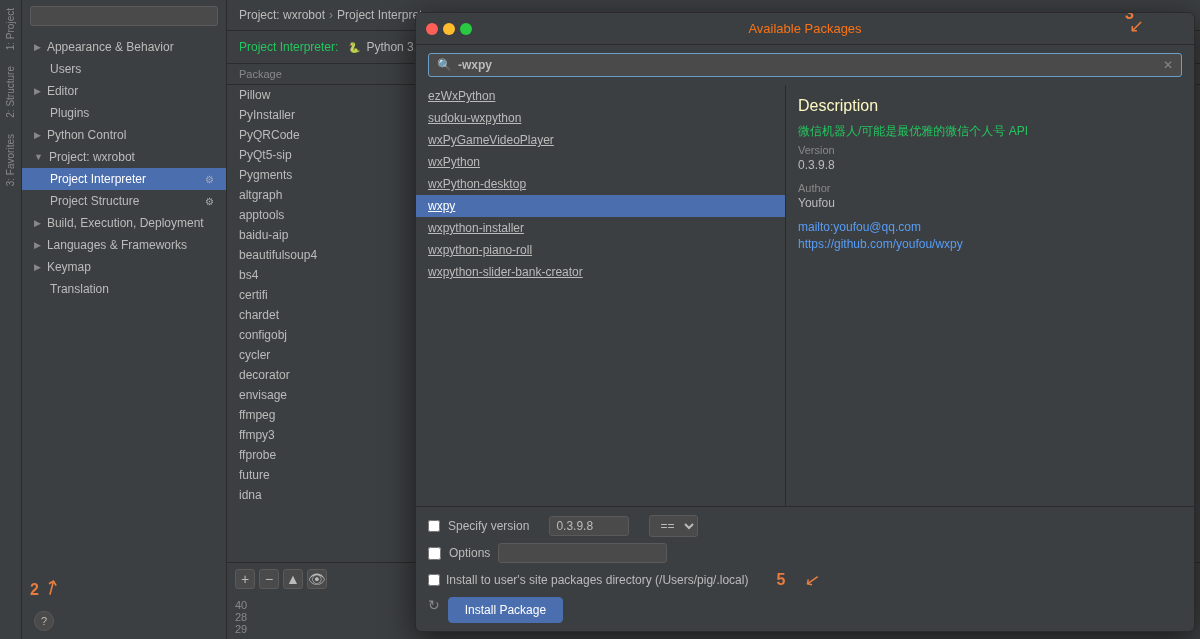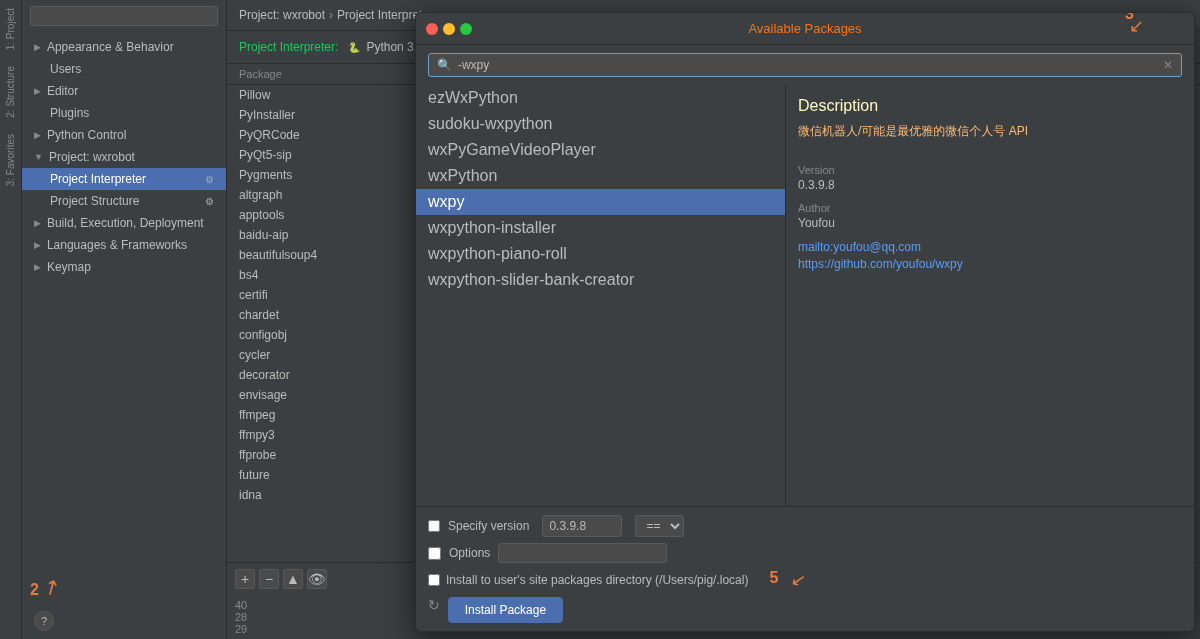--- a/index.html
+++ b/index.html
@@ -243,20 +243,21 @@
       gap: 6px;
     }
 
     .dialog-search-inner input {
       flex: 1;
       background: transparent;
       border: none;
       color: #bbbbbb;
       font-size: 12px;
       outline: none;
+      font-weight: bold;
     }
 
     .search-icon-text {
       color: #888;
       font-size: 12px;
     }
 
     
     .dialog-body {
       flex: 1;
@@ -267,21 +268,22 @@
     
     .pkg-list {
       width: 370px;
       overflow-y: auto;
       border-right: 1px solid #2b2b2b;
     }
 
     .pkg-list-item {
       padding: 4px 12px;
       cursor: pointer;
-      font-size: 16px;
+      font-size: 12px;
+      text-decoration: underline;
     }
 
     .pkg-list-item.selected {
       background: #4b6eaf;
       color: white;
     }
 
     
     .desc-panel {
       flex: 1;
@@ -290,22 +292,22 @@
     }
 
     .desc-label {
       font-size: 16px;
       color: #fef9c3;
       margin-bottom: 8px;
     }
 
     .desc-text {
       font-size: 12px;
-      color: #fdba74;
-      margin-bottom: 24px;
+      color: #22c55e;
+      margin-bottom: 4px;
     }
 
     .desc-field-label {
       font-size: 11px;
       color: #888;
       margin-bottom: 2px;
     }
 
     .desc-field-value {
       font-size: 12px;
@@ -325,21 +327,22 @@
     .dialog-footer {
       padding: 8px 12px;
       border-top: 1px solid #2b2b2b;
       display: flex;
       flex-direction: column;
       gap: 6px;
     }
 
     .footer-row {
       display: flex;
-      gap: 13px;
+      align-items: center;
+      gap: 20px;
     }
 
     .footer-checkbox {
       display: flex;
       align-items: center;
       gap: 6px;
       font-size: 12px;
       color: #bbbbbb;
     }
 
@@ -544,20 +547,23 @@
         <span class="arrow">▶</span>
         <span>Build, Execution, Deployment</span>
       </div>
       <div class="sidebar-item">
         <span class="arrow">▶</span>
         <span>Languages &amp; Frameworks</span>
       </div>
       <div class="sidebar-item">
         <span class="arrow">▶</span>
         <span>Keymap</span>
+      </div>
+      <div class="sidebar-item sub">
+        <span>Translation</span>
       </div>
 
     </div>
 
     <div style="position:relative; height:40px; display:flex; align-items:flex-end; padding:4px 8px;">
       <span class="annotation" style="position:relative; color:#e87c3e; font-size:16px; font-weight:bold;">2</span>
 
       <span style="color:#e87c3e; font-size:20px; margin-left:4px; transform: rotate(-30deg); display:inline-block;">↗</span>
     </div>
 
@@ -745,20 +751,21 @@
       <div class="pkg-list">
         <div class="pkg-list-item">ezWxPython</div>
         <div class="pkg-list-item">sudoku-wxpython</div>
         <div class="pkg-list-item">wxPyGameVideoPlayer</div>
         <div class="pkg-list-item" style="position:relative;">
           wxPython
           
           
           
         </div>
+        <div class="pkg-list-item">wxPython-desktop</div>
         <div class="pkg-list-item selected">wxpy</div>
         <div class="pkg-list-item">wxpython-installer</div>
         <div class="pkg-list-item">wxpython-piano-roll</div>
         <div class="pkg-list-item">wxpython-slider-bank-creator</div>
       </div>
 
       <div class="desc-panel">
         <div class="desc-label">Description</div>
         <div class="desc-text">微信机器人/可能是最优雅的微信个人号 API</div>
         <div class="desc-field-label">Version</div>

